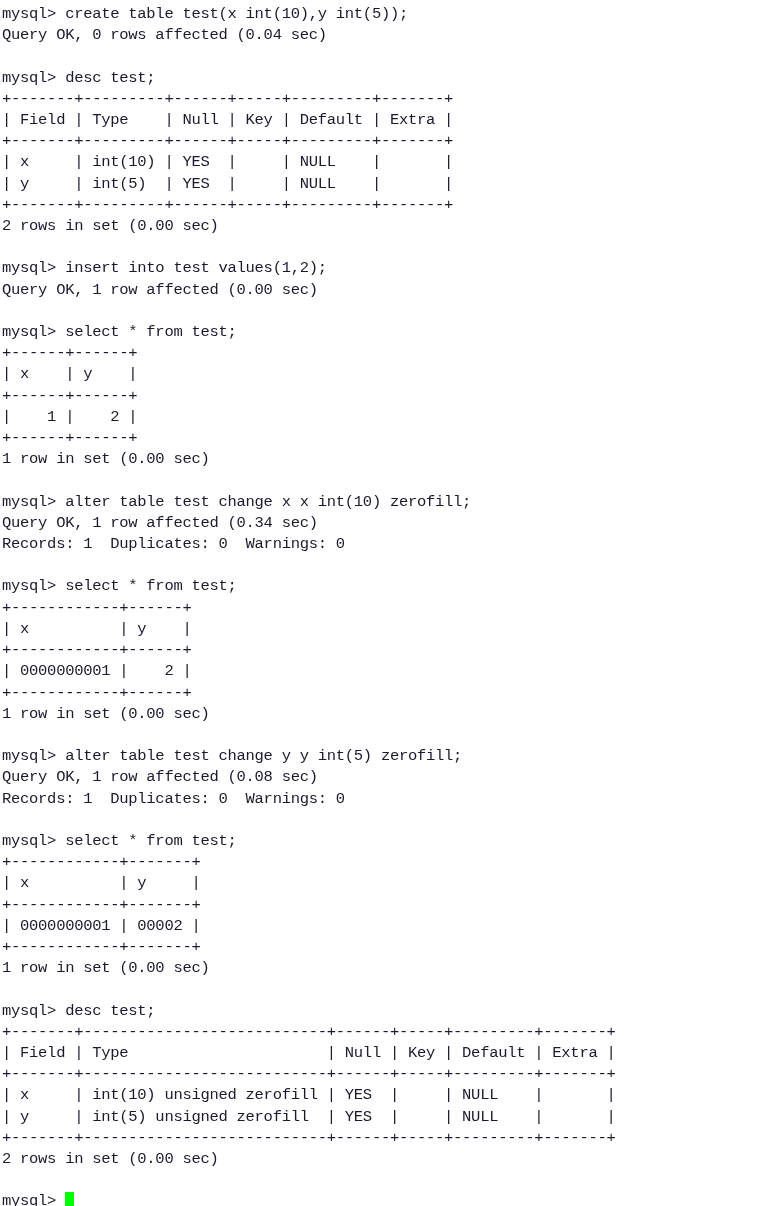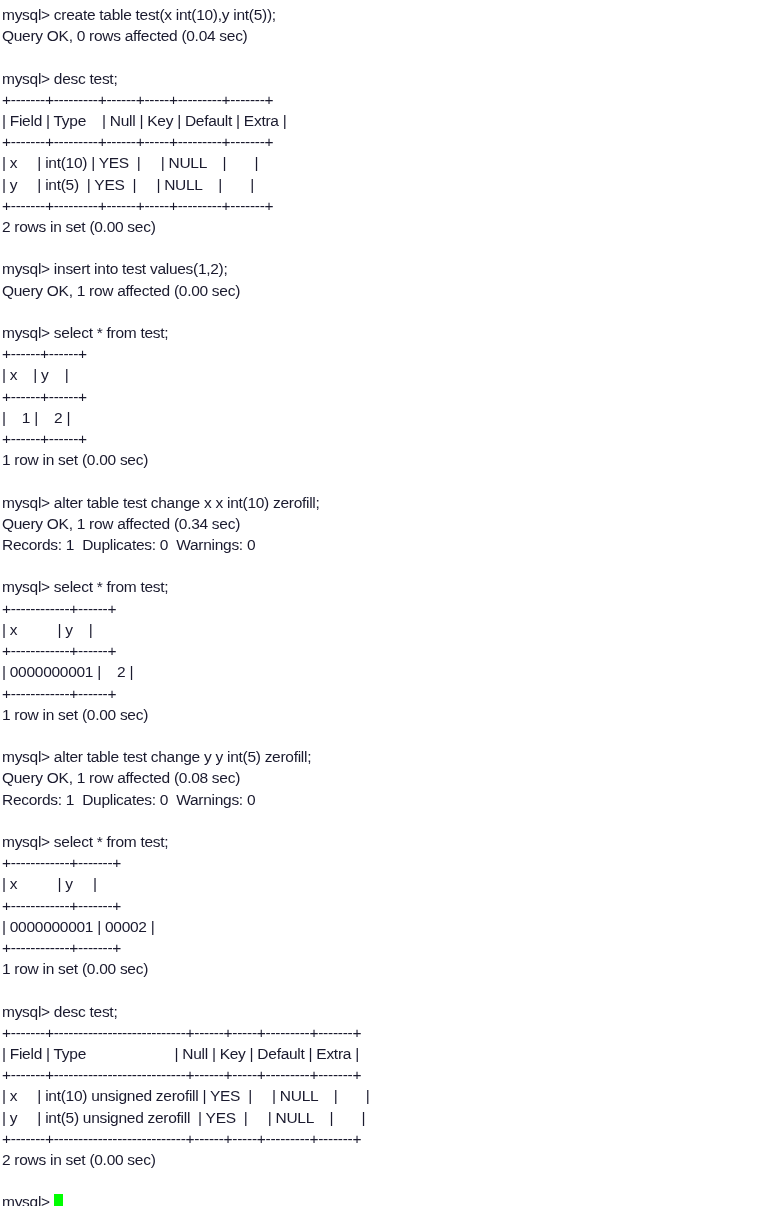--- a/index.html
+++ b/index.html
@@ -11,21 +11,21 @@
     width: 761px;
     height: 1206px;
     overflow: hidden;
     font-family: "DejaVu Sans Mono", "Liberation Mono", monospace;
   }
   #terminal {
     width: 761px;
     height: 1206px;
     background: #ffffff;
     color: #1a1a2e;
-    font-family: Liberation Sans, sans-serif;
+    font-family: Liberation Mono, monospace;
     font-size: 15.5px;
     line-height: 21.2px;
     letter-spacing: -0.28px;
     white-space: pre;
     padding: 4px 0 0 2px;
     box-sizing: border-box;
     -webkit-font-smoothing: antialiased;
   }
   .line {
     white-space: pre;

